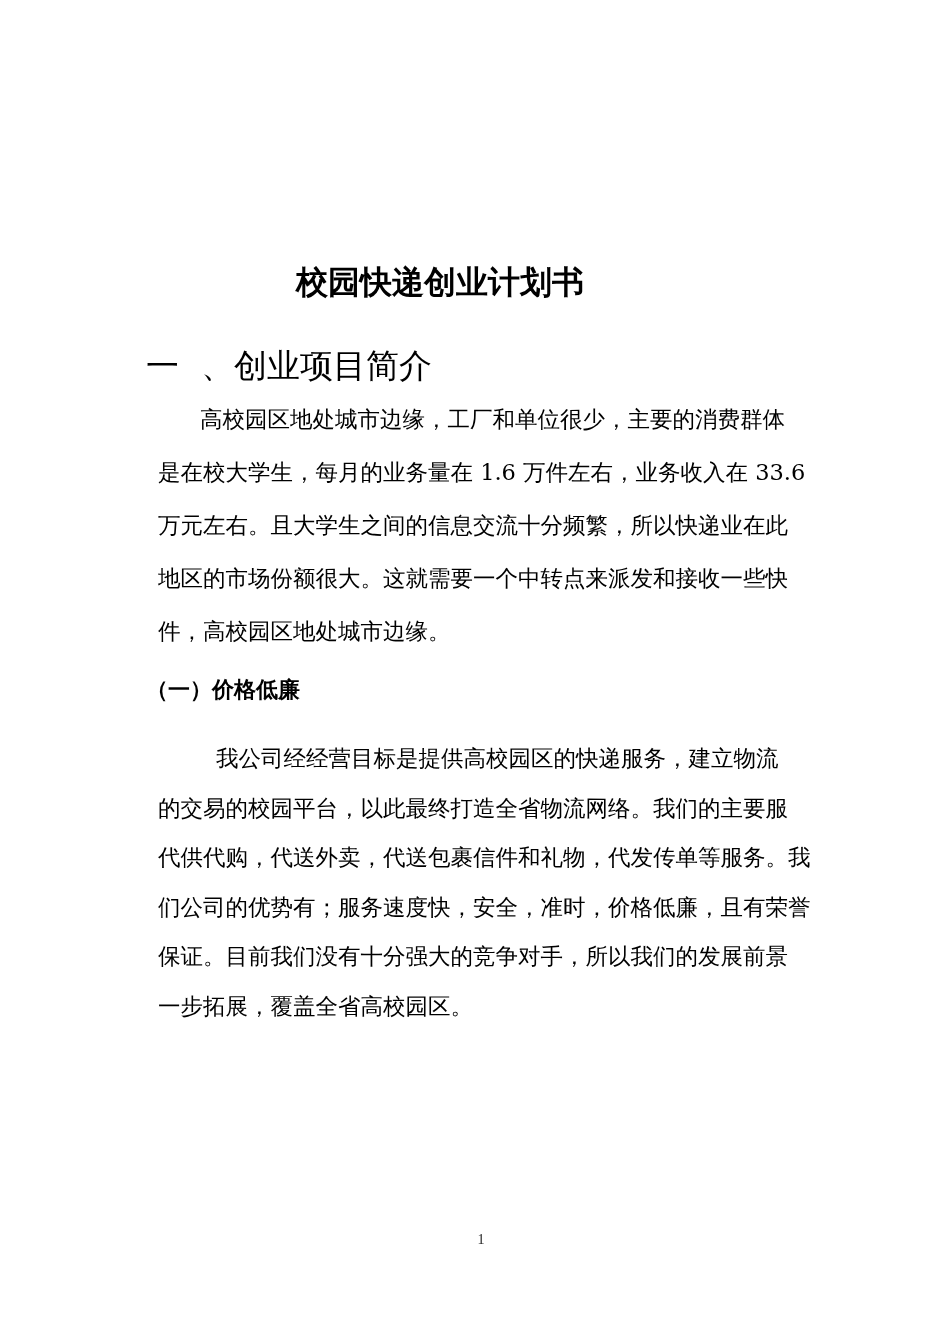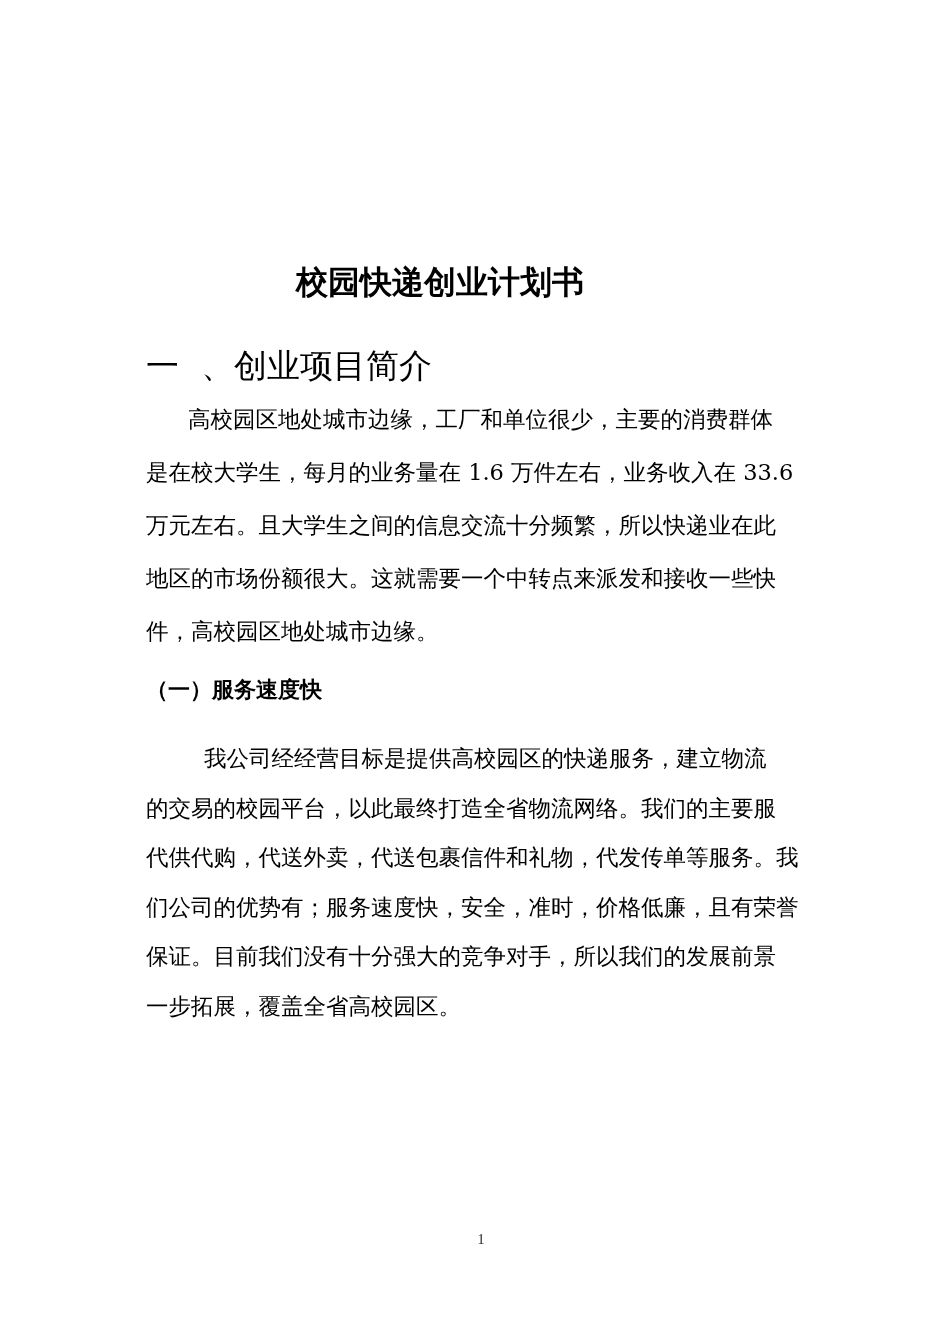--- a/index.html
+++ b/index.html
@@ -53,20 +53,21 @@
       left: 146px;
       width: 660px;
       font-size: 22.5px;
       white-space: nowrap;
     }
     .line {
       display: block;
       height: 53px;
       line-height: 53px;
       white-space: nowrap;
+      margin-left: 12px;
     }
     .p1 { top: 393px; }
     .p1 .line { height: 53px; line-height: 53px; }
     .indent { padding-left: 42px; }
     .indent2 { padding-left: 58px; }
     .h2 {
       position: absolute;
       top: 670px;
       left: 146px;
       font-family: "DejaVu Sans", "Liberation Sans", sans-serif;
@@ -103,21 +104,21 @@
   </div>
 
   <div class="para p1">
     <span class="line indent">高校园区地处城市边缘，工厂和单位很少，主要的消费群体</span>
     <span class="line">是在校大学生，每月的业务量在 1.6 万件左右，业务收入在 33.6</span>
     <span class="line">万元左右。且大学生之间的信息交流十分频繁，所以快递业在此</span>
     <span class="line">地区的市场份额很大。这就需要一个中转点来派发和接收一些快</span>
     <span class="line">件，高校园区地处城市边缘。</span>
   </div>
 
-  <div class="h2">（一）服务速度快</div>
+  <div class="h2">（一）价格低廉</div>
 
   <div class="para p2">
     <span class="line indent2">我公司经经营目标是提供高校园区的快递服务，建立物流</span>
     <span class="line">的交易的校园平台，以此最终打造全省物流网络。我们的主要服</span>
     <span class="line">代供代购，代送外卖，代送包裹信件和礼物，代发传单等服务。我</span>
     <span class="line">们公司的优势有；服务速度快，安全，准时，价格低廉，且有荣誉</span>
     <span class="line">保证。目前我们没有十分强大的竞争对手，所以我们的发展前景</span>
     <span class="line">一步拓展，覆盖全省高校园区。</span>
   </div>
 

